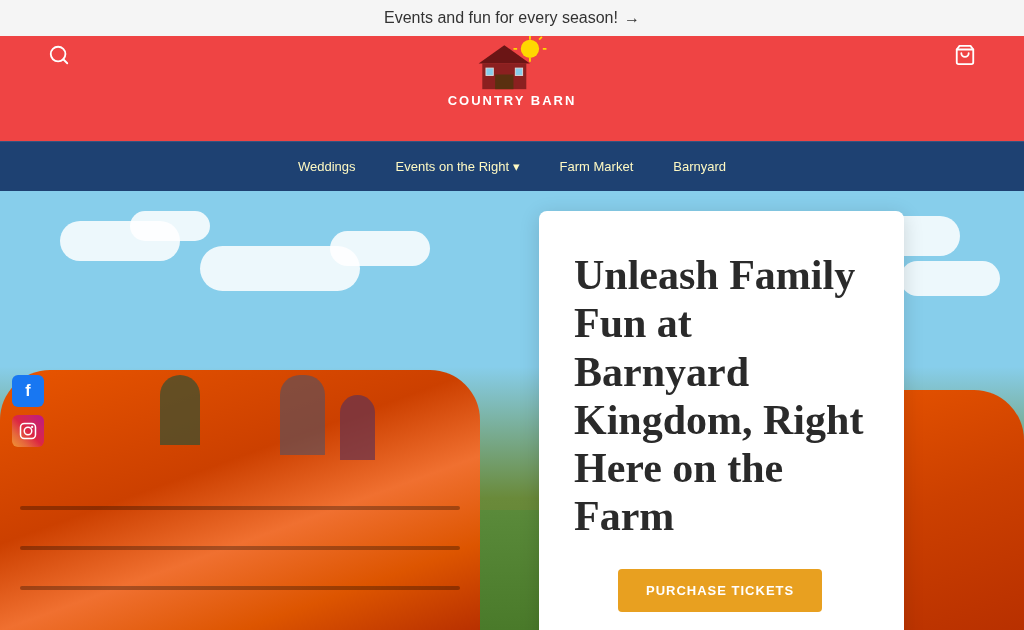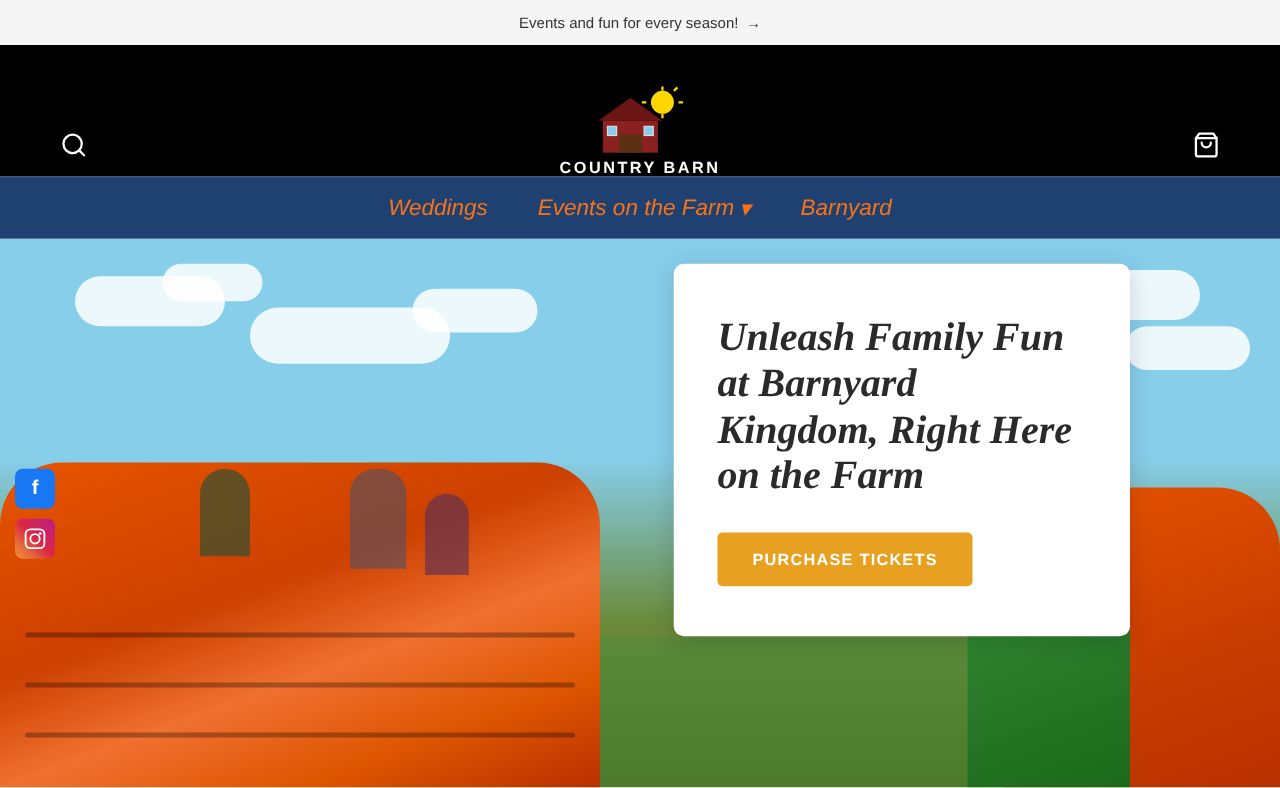--- a/index.html
+++ b/index.html
@@ -3,34 +3,34 @@
   <meta charset="utf-8">
   <style>
     * { margin: 0; padding: 0; box-sizing: border-box; }
     body { font-family: Arial, sans-serif; width: 1024px; height: 630px; overflow: hidden; position: relative; }
 
     
     .announcement-bar {
       background: #f5f5f5;
       text-align: center;
       padding: 8px 16px;
-      font-size: 12px;
+      font-size: 16px;
       color: #333;
       display: flex;
       align-items: center;
       justify-content: center;
       gap: 6px;
       height: 36px;
     }
 
     
     .header {
-      background: #000000;
-      display: flex;
-      align-items: flex-end;
+      background: #ef4444;
+      display: flex;
+      align-items: flex-start;
       justify-content: space-between;
       padding: 0 40px;
       height: 105px;
       position: relative;
     }
 
     .header-left {
       display: flex;
       align-items: center;
     }
@@ -86,30 +86,29 @@
       background: #1e4172;
       display: flex;
       align-items: center;
       justify-content: center;
       gap: 40px;
       height: 50px;
       border-top: 1px solid rgba(255,255,255,0.1);
     }
 
     .nav-item {
-      color: #f97316;
+      color: #fef9c3;
       text-decoration: none;
-      font-size: 18px;
+      font-size: 13px;
       font-weight: 500;
       cursor: pointer;
       display: flex;
       align-items: center;
       gap: 4px;
       padding: 8px 0;
-      font-style: italic;
     }
 
     
     .hero {
       position: relative;
       width: 1024px;
       height: 439px;
       overflow: hidden;
     }
 
@@ -136,40 +135,40 @@
       right: 120px;
       top: 20px;
       width: 365px;
       background: white;
       border-radius: 8px;
       padding: 40px 35px 40px 35px;
       box-shadow: 0 4px 20px rgba(0,0,0,0.15);
     }
 
     .hero-title {
-      font-size: 32px;
+      font-size: 42px;
       font-weight: 900;
       color: #2a2a2a;
       line-height: 1.15;
       margin-bottom: 28px;
       font-family: Georgia, serif;
-      font-style: italic;
     }
 
     .purchase-btn {
       background: #e8a020;
       color: white;
       border: none;
       padding: 14px 28px;
       font-size: 13px;
       font-weight: bold;
       letter-spacing: 1px;
       border-radius: 4px;
       cursor: pointer;
       text-transform: uppercase;
+      margin-left: 44px;
     }
 
     
     .social-icons {
       position: absolute;
       left: 12px;
       top: 50%;
       transform: translateY(-50%);
       display: flex;
       flex-direction: column;
@@ -244,23 +243,24 @@
         <line x1="3" y1="6" x2="21" y2="6"></line>
         <path d="M16 10a4 4 0 0 1-8 0"></path>
       </svg>
     </button>
   </div>
 </div>
 
 <nav class="nav">
   <a class="nav-item">Weddings</a>
   <a class="nav-item">
-    <span>Events on the Farm</span>
+    <span>Events on the Right</span>
     <span>▾</span>
   </a>
+  <a class="nav-item">Farm Market</a>
   <a class="nav-item">Barnyard</a>
 </nav>
 
 <div class="hero">
 
   <div class="hero-bg"></div>
 
   <div class="cloud" style="width:120px;height:40px;top:30px;left:60px;"></div>
   <div class="cloud" style="width:80px;height:30px;top:20px;left:130px;"></div>
   <div class="cloud" style="width:160px;height:45px;top:55px;left:200px;"></div>

